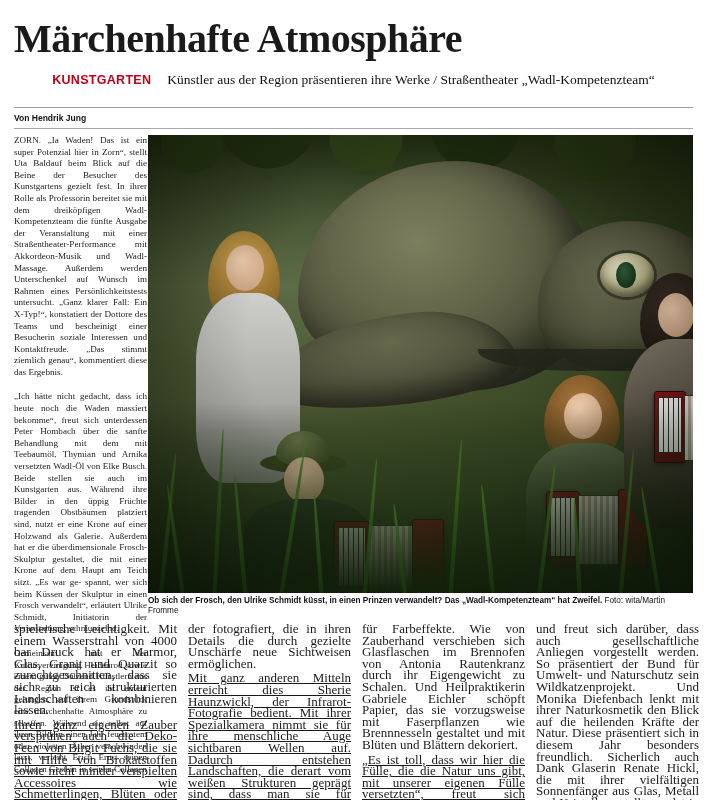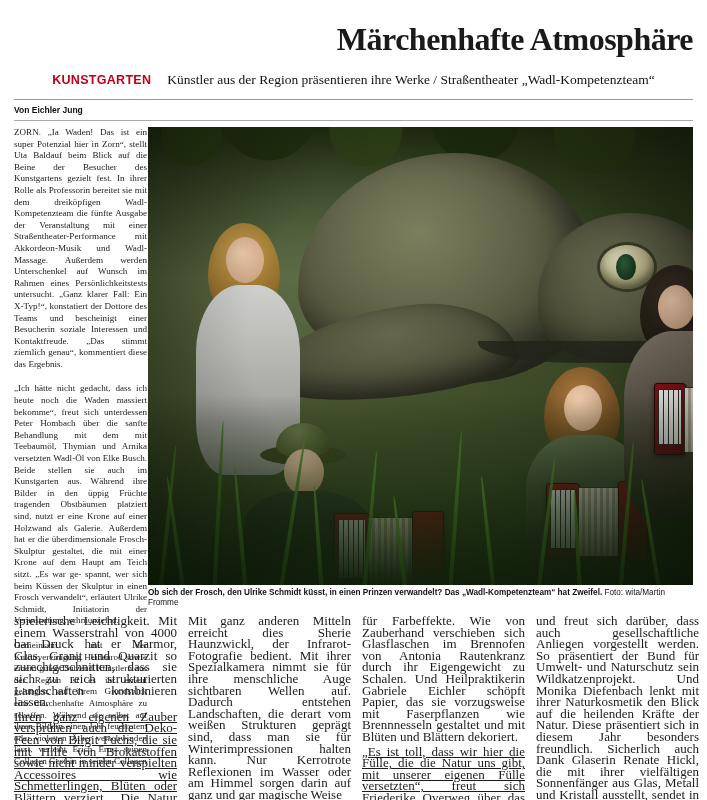--- a/index.html
+++ b/index.html
@@ -15,35 +15,35 @@
     overflow: hidden;
   }
   .page {
     position: relative;
     width: 707px;
     height: 800px;
     box-sizing: border-box;
     padding: 10px 14px 6px 14px;
   }
   .headline {
-    text-align: right;
+    text-align: left;
     font-family: "Liberation Serif", serif;
     font-weight: bold;
-    font-size: 32px;
+    font-size: 40px;
     line-height: 46px;
     letter-spacing: -0.5px;
     margin: 6px 0 10px 0;
   }
   .kicker-row {
     display: flex;
     align-items: baseline;
     justify-content: center;
     gap: 16px;
     font-size: 13.5px;
-    margin-bottom: 11px;
+    margin-bottom: 19px;
   }
   .kicker-label {
     color: #c00018;
     font-family: "Liberation Sans", sans-serif;
     font-weight: bold;
     font-size: 12.5px;
     letter-spacing: 0.3px;
   }
   .kicker-text {
     font-family: "Liberation Serif", serif;
@@ -264,21 +264,21 @@
 <div class="page">
 
   <h1 class="headline">Märchenhafte Atmosphäre</h1>
 
   <div class="kicker-row">
     <span class="kicker-label">KUNSTGARTEN</span>
     <span class="kicker-text">Künstler aus der Region präsentieren ihre Werke / Straßentheater „Wadl-Kompetenzteam“</span>
   </div>
 
   <div class="rule"></div>
-  <div class="byline">Von Eichler Jung</div>
+  <div class="byline">Von Hendrik Jung</div>
   <div class="rule-thin"></div>
 
   <div class="top-block">
 
     <div class="col-narrow">
       <p>ZORN. „Ia Waden! Das ist ein super Potenzial hier in Zorn“, stellt Uta Baldauf beim Blick auf die Beine der Besucher des Kunstgartens gezielt fest. In ihrer Rolle als Professorin bereitet sie mit dem dreiköpfigen Wadl-Kompetenzteam die fünfte Ausgabe der Veranstaltung mit einer Straßentheater-Performance mit Akkordeon-Musik und Wadl-Massage. Außerdem werden Unterschenkel auf Wunsch im Rahmen eines Persönlichkeitstests untersucht. „Ganz klarer Fall: Ein X-Typ!“, konstatiert der Dottore des Teams und bescheinigt einer Besucherin soziale Interessen und Kontaktfreude. „Das stimmt ziemlich genau“, kommentiert diese das Ergebnis.</p>
       <p>„Ich hätte nicht gedacht, dass ich heute noch die Waden massiert bekomme“, freut sich unterdessen Peter Hombach über die sanfte Behandlung mit dem mit Teebaumöl, Thymian und Arnika versetzten Wadl-Öl von Elke Busch. Beide stellen sie auch im Kunstgarten aus. Während ihre Bilder in den üppig Früchte tragenden Obstbäumen platziert sind, nutzt er eine Krone auf einer Holzwand als Galerie. Außerdem hat er die überdimensionale Frosch-Skulptur gestaltet, die mit einer Krone auf dem Haupt am Teich sitzt. „Es war ge- spannt, wer sich beim Küssen der Skulptur in einen Frosch verwandelt“, erläutert Ulrike Schmidt, Initiatorin der Veranstaltung, schmunzelnd.</p>
       <p>Gemeinsam mit der Kulturvereinigung Heidenrod sowie einem guten Dutzend Künstlern aus der Region ist es ihr erneut gelungen, auf ihrem Grundstück eine märchenhafte Atmosphäre zu schaffen. Während sie selbst auf ihren Bildern einen Jahr feuerrotem oder violetten Äther verschwinden lässt, verleiht Erich Ernst seinen Collagen Gestein in seinen Collagen</p>
     </div>
 
@@ -356,20 +356,21 @@
       </div>
     </div>
   </div>
 
   <div class="bottom-cols">
     <div class="bcol">
       <p>spielerische Leichtigkeit. Mit einem Wasserstrahl von 4000 bar Druck hat er Marmor, Glas, Granit und Quarzit so zurechtgeschnitten, dass sie sich zu reich strukturierten Landschaften kombinieren lassen.</p>
       <p>Ihren ganz eigenen Zauber versprühen auch die Deko-Feen von Birgit Fuchs, die sie mit Hilfe von Brokatstoffen sowie nicht minder verspielten Accessoires wie Schmetterlingen, Blüten oder Blättern verziert. „Die Natur besteht für mich einfach aus Wundern“, findet die Solinger Fotograf Georg Bühler. In Botanischen Gärten hat er seine Blütenbil-</p>
     </div>
     <div class="bcol">
+      <p>der fotografiert, die in ihren Details die durch gezielte Unschärfe neue Sichtweisen ermöglichen.</p>
       <p>Mit ganz anderen Mitteln erreicht dies Sherie Haunzwickl, der Infrarot-Fotografie bedient. Mit ihrer Spezialkamera nimmt sie für ihre menschliche Auge sichtbaren Wellen auf. Dadurch entstehen Landschaften, die derart vom weißen Strukturen geprägt sind, dass man sie für Winterimpressionen halten kann. Nur Kerrotrote Reflexionen im Wasser oder am Himmel sorgen darin auf ganz und gar magische Weise</p>
     </div>
     <div class="bcol">
       <p>für Farbeffekte. Wie von Zauberhand verschieben sich Glasflaschen im Brennofen von Antonia Rautenkranz durch ihr Eigengewicht zu Schalen. Und Heilpraktikerin Gabriele Eichler schöpft Papier, das sie vorzugsweise mit Faserpflanzen wie Brennnesseln gestaltet und mit Blüten und Blättern dekoriert.</p>
       <p>„Es ist toll, dass wir hier die Fülle, die die Natur uns gibt, mit unserer eigenen Fülle versetzten“, freut sich Friederike Overweg über das Konzept des Kunstgartens. Mit ihren Okarinas in Form von Fischen nimmt sie zum ersten Mal teil</p>
     </div>
     <div class="bcol">
       <p>und freut sich darüber, dass auch gesellschaftliche Anliegen vorgestellt werden. So präsentiert der Bund für Umwelt- und Naturschutz sein Wildkatzenprojekt. Und Monika Diefenbach lenkt mit ihrer Naturkosmetik den Blick auf die heilenden Kräfte der Natur. Diese präsentiert sich in diesem Jahr besonders freundlich. Sicherlich auch Dank Glaserin Renate Hickl, die mit ihrer vielfältigen Sonnenfänger aus Glas, Metall und Kristall ausstellt, sendet in einem weiteren Walking Act als personifizierte Sonne durch den Garten wandelt.</p>
     </div>
   </div>

